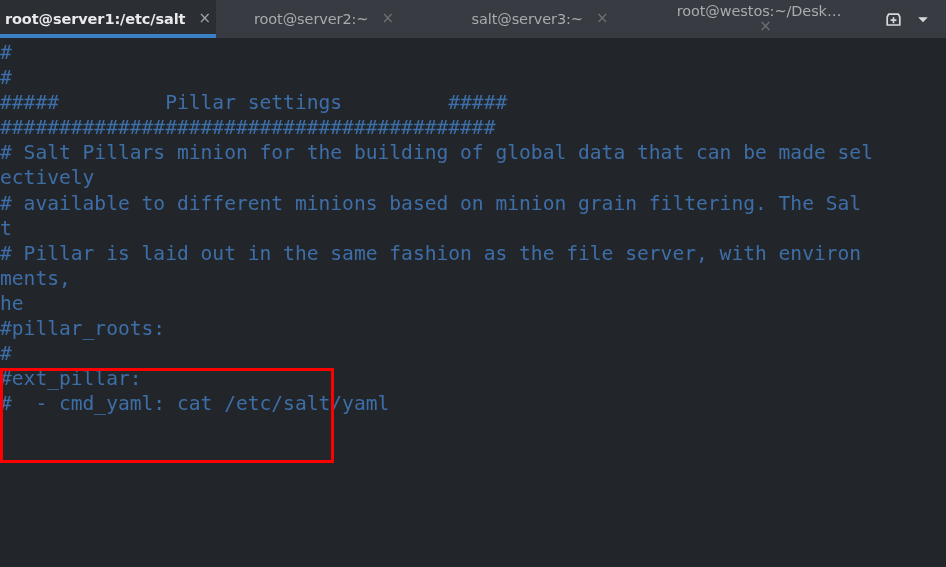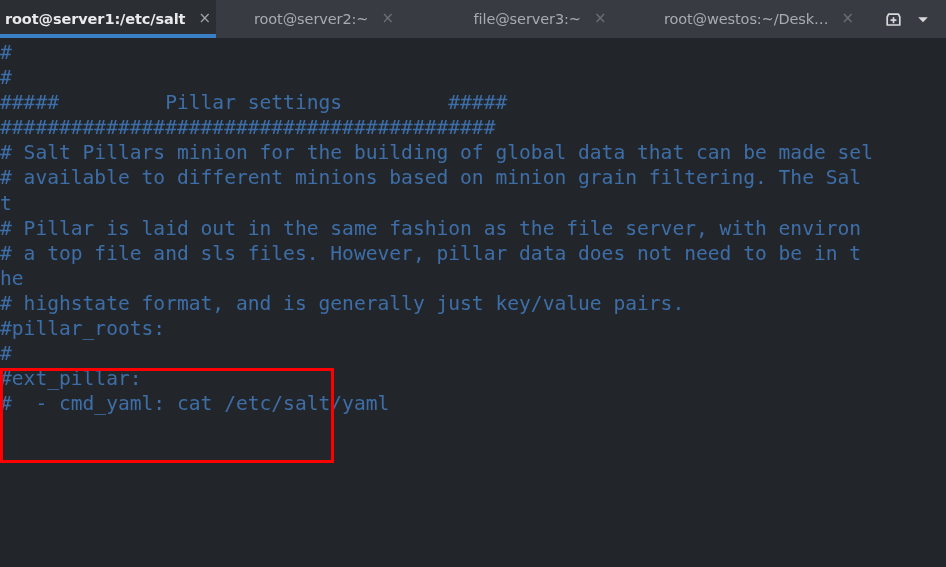--- a/index.html
+++ b/index.html
@@ -128,24 +128,24 @@
   <div class="tab active" style="width: 216px;">
       <span class="tab-title">root@server1:/etc/salt</span>
       <span class="tab-close">×</span>
       <div class="tab-underline" style="width: 100%; background: rgb(59, 127, 196);"></div>
     </div>
     <div class="tab inactive" style="width: 216px;">
       <span class="tab-title">root@server2:~</span>
       <span class="tab-close">×</span>
     </div>
     <div class="tab inactive" style="width: 216px;">
-      <span class="tab-title">file@server3:~</span>
+      <span class="tab-title">salt@server3:~</span>
       <span class="tab-close">×</span>
     </div>
-    <div class="tab inactive" style="width: 222px;">
+    <div class="tab inactive" style="width: 222px; flex-direction: column;">
       <span class="tab-title">root@westos:~/Desk…</span>
       <span class="tab-close">×</span>
     </div>
     <div id="tabbar-right">
     <div class="tb-btn">
       <svg width="19" height="19" viewBox="0 0 19 19">
         <path d="M3.2 7.0 L4.6 4.2 L14.4 4.2 L15.8 7.0 L15.8 15.0 L3.2 15.0 Z" fill="none" stroke="#d6d8da" stroke-width="1.7" stroke-linejoin="round"></path>
         <line x1="9.5" y1="7.8" x2="9.5" y2="12.4" stroke="#d6d8da" stroke-width="1.7" stroke-linecap="round"></line>
         <line x1="7.2" y1="10.1" x2="11.8" y2="10.1" stroke="#d6d8da" stroke-width="1.7" stroke-linecap="round"></line>
       </svg>
@@ -158,25 +158,25 @@
   </div>
 </div>
 
 <div id="terminal">
   <div id="term-lines">
       <div class="trow">#</div>
       <div class="trow">#</div>
       <div class="trow">#####         Pillar settings         #####</div>
       <div class="trow">##########################################</div>
       <div class="trow"># Salt Pillars minion for the building of global data that can be made sel</div>
+      <div class="trow">ectively</div>
       <div class="trow"># available to different minions based on minion grain filtering. The Sal</div>
       <div class="trow">t</div>
       <div class="trow"># Pillar is laid out in the same fashion as the file server, with environ</div>
-      <div class="trow"># a top file and sls files. However, pillar data does not need to be in t</div>
+      <div class="trow">ments,</div>
       <div class="trow">he</div>
-      <div class="trow"># highstate format, and is generally just key/value pairs.</div>
       <div class="trow">#pillar_roots:</div>
       <div class="trow">#</div>
       <div class="trow">#ext_pillar:</div>
       <div class="trow">#  - cmd_yaml: cat /etc/salt/yaml</div>
     </div>
   <div id="redbox" style="left: 0px; top: 330px; width: 334px; height: 95px; border-color: rgb(255, 0, 0);"></div>
 </div>
 
 </body></html>

